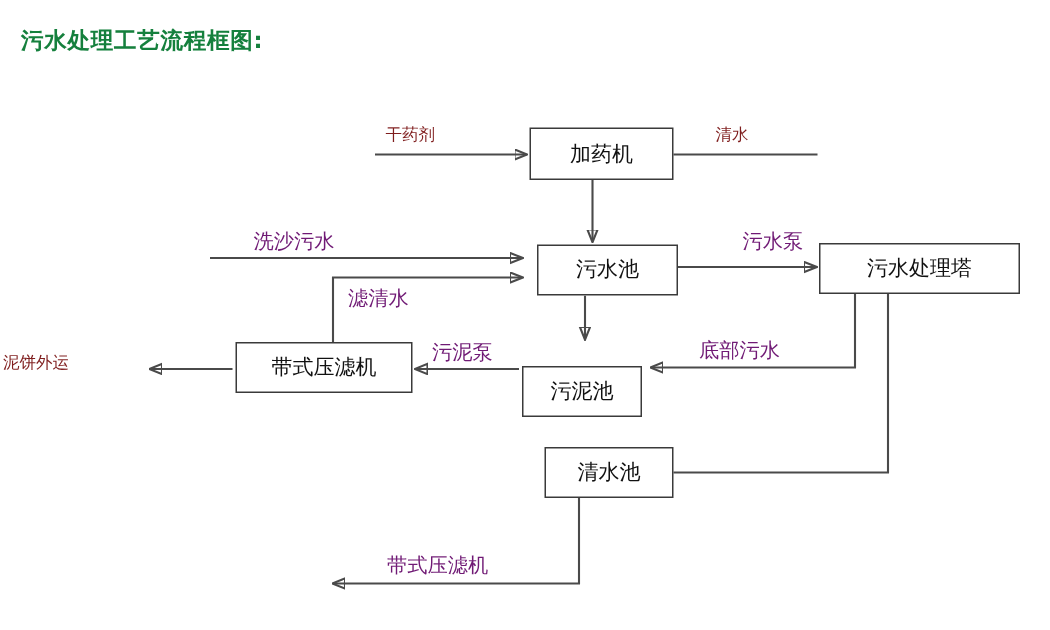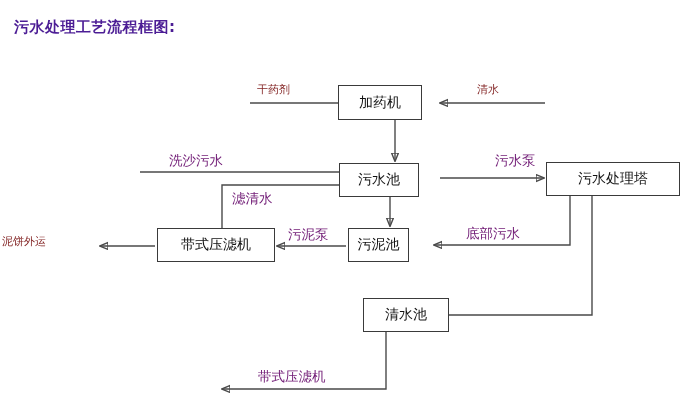--- a/index.html
+++ b/index.html
@@ -20,21 +20,21 @@
     top: 0;
     width: 700px;
     height: 420px;
   }
   .title {
     position: absolute;
     left: 14px;
     top: 18px;
     font-size: 15px;
     font-weight: bold;
-    color: #4c1d95;
+    color: #15803d;
     letter-spacing: 0.5px;
     white-space: nowrap;
   }
   .node {
     position: absolute;
     box-sizing: border-box;
     border: 1px solid #3a3a3a;
     background: #ffffff;
     color: #111111;
     font-size: 14px;
@@ -106,33 +106,33 @@
 
     <path d="M592,196 L592,315 L434,315" marker-end="url(#ah)"></path>
 
     <line x1="346" y1="246" x2="277" y2="246" marker-end="url(#ah)"></line>
 
     <line x1="155" y1="246" x2="100" y2="246" marker-end="url(#ah)"></line>
 
     <path d="M386,332 L386,389 L222,389" marker-end="url(#ah)"></path>
   </svg>
 
-  <div class="node" style="left:338px; top:85px; width:84px; height:35px;">
+  <div class="node" style="left:353px; top:85px; width:96px; height:35px;">
     <span>加药机</span>
   </div>
-  <div class="node" style="left:339px; top:163px; width:80px; height:34px;">
+  <div class="node" style="left:358px; top:163px; width:94px; height:34px;">
     <span>污水池</span>
   </div>
   <div class="node" style="left:157px; top:228px; width:118px; height:34px;">
     <span>带式压滤机</span>
   </div>
   <div class="node" style="left:546px; top:162px; width:134px; height:34px;">
     <span>污水处理塔</span>
   </div>
-  <div class="node" style="left:348px; top:228px; width:61px; height:34px;">
+  <div class="node" style="left:348px; top:244px; width:80px; height:34px;">
     <span>污泥池</span>
   </div>
   <div class="node" style="left:341px; top:298px; width:86px; height:34px;margin-left:22px;">
     <span>清水池</span>
   </div>
 
   <div class="term-label" style="left:257px; top:82px;">干药剂</div>
   <div class="term-label" style="left:477px; top:82px;">清水</div>
   <div class="edge-label" style="left:169px; top:152px;">洗沙污水</div>
   <div class="edge-label" style="left:232px; top:190px;">滤清水</div>

